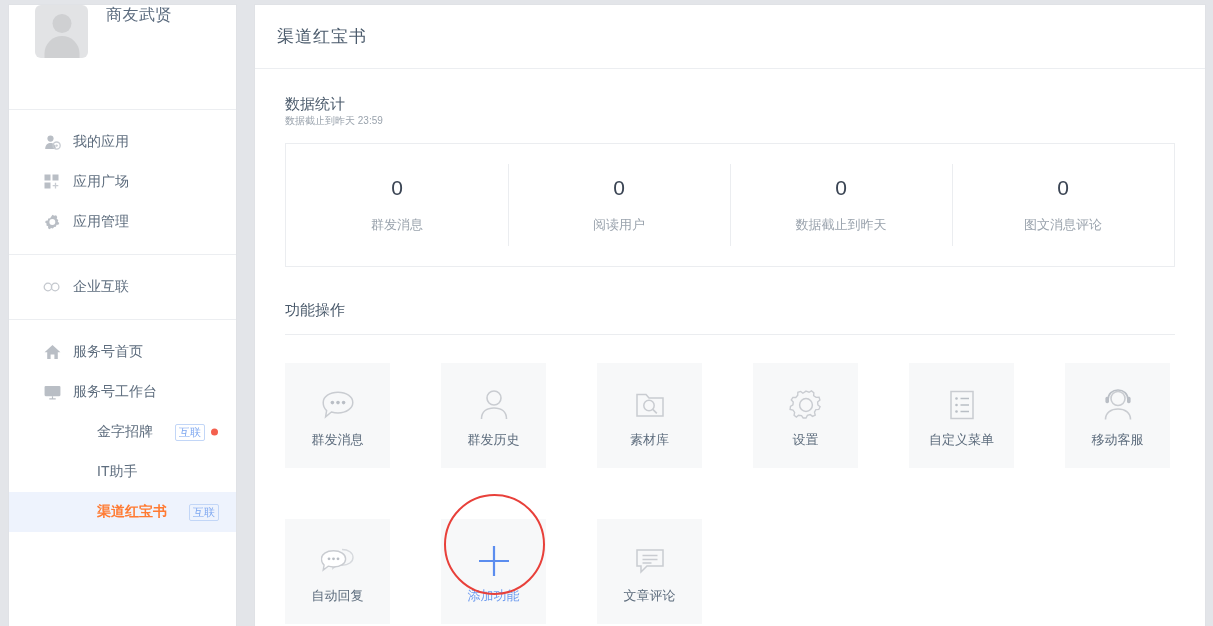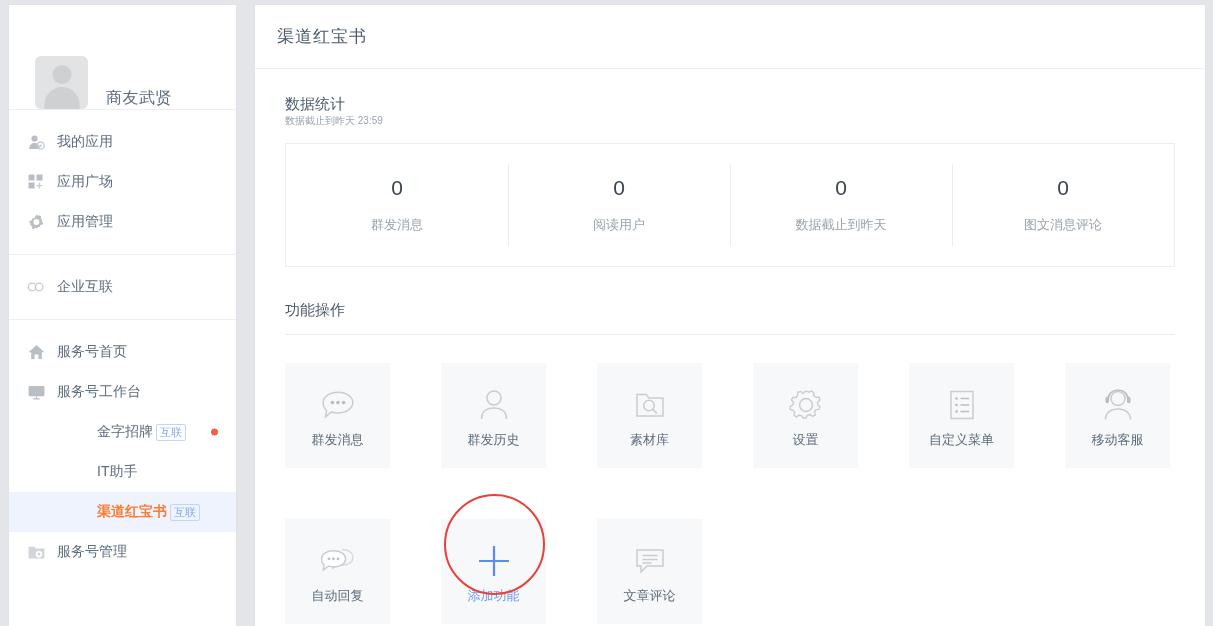--- a/index.html
+++ b/index.html
@@ -14,21 +14,21 @@
   
   .sidebar {
     position: absolute; left: 8px; top: 4px;
     width: 229px; height: 622px;
     background: #ffffff;
     border: 1px solid #e0e2e6;
     border-bottom: none;
   }
   .profile {
     height: 105px;
-    display: flex; align-items: flex-end;
+    display: flex; align-items: flex-start;
     padding-left: 26px;
     border-bottom: 1px solid #eceef1;
   }
   .avatar {
     width: 53px; height: 53px;
     border-radius: 6px;
     background: #e2e3e5;
     position: relative; overflow: hidden;
     flex: none;
   }
@@ -50,21 +50,21 @@
     font-size: 16px;
     color: #5b6b7e;
     letter-spacing: .5px;
   }
 
   .nav-group { padding: 12px 0; border-bottom: 1px solid #eceef1; }
   .nav-group.no-border { border-bottom: none; }
   .nav-item {
     height: 40px;
     display: flex; align-items: center;
-    padding-left: 18px;
+    padding-left: 34px;
     font-size: 14px;
     color: #5d6c7d;
     cursor: pointer;
     position: relative;
   }
   .nav-item .ico {
     width: 18px; height: 18px;
     margin-right: 12px;
     display: flex; align-items: center; justify-content: center;
     flex: none;
@@ -75,21 +75,21 @@
     display: flex; align-items: center;
     padding-left: 88px;
     font-size: 14px;
     color: #5d6c7d;
     cursor: pointer;
     position: relative;
   }
   .nav-sub.active { background: #eef3fd; color: #ff7b33; font-weight: bold; }
   .badge-link {
     display: inline-block;
-    margin-left: 3px;
+    margin-left: 22px;
     font-size: 11px;
     color: #7da7f0;
     border: 1px solid #c2d6f7;
     border-radius: 2px;
     padding: 0px 3px 1px;
     line-height: 14px;
     font-weight: normal;
   }
   .dot {
     position: absolute; right: 18px; top: 50%;
@@ -268,30 +268,20 @@
 
       <div class="nav-sub">
         <span>IT助手</span>
       </div>
 
       <div class="nav-sub active">
         <span>渠道红宝书</span>
         <span class="badge-link">互联</span>
       </div>
 
-      <div class="nav-item">
-        <span class="ico">
-          <svg width="17" height="16" viewBox="0 0 18 16">
-            <path fill="#d2d5da" d="M0.6 2.4 h6 l1.6 2 h9.2 v10.6 h-16.8 Z"></path>
-            <circle cx="11.6" cy="10.4" r="3.4" fill="#ffffff"></circle>
-            <circle cx="11.6" cy="10.4" r="1.5" fill="#d2d5da"></circle>
-          </svg>
-        </span>
-        <span>服务号管理</span>
-      </div>
     </div>
   </aside>
 
   <main class="main">
 
     <div class="main-header">
       <div class="main-title">渠道红宝书</div>
     </div>
 
     <div class="section">

